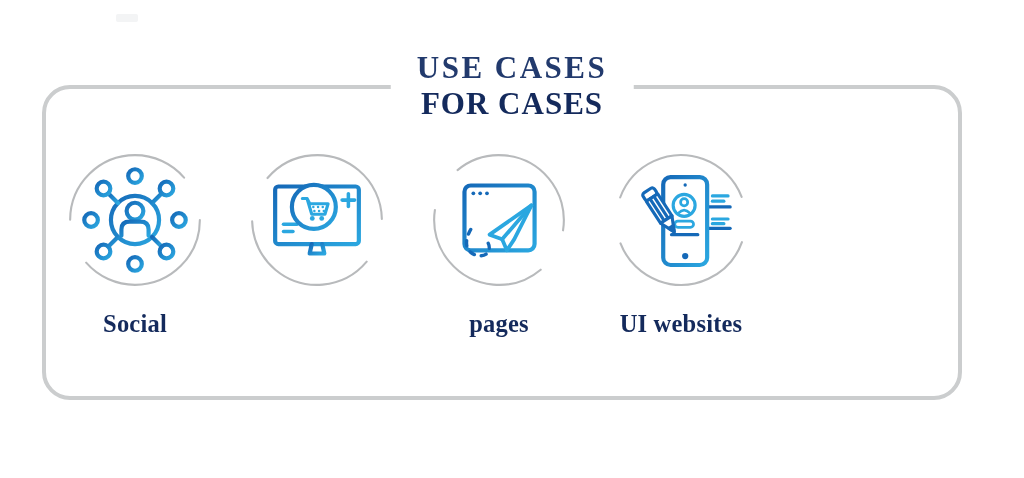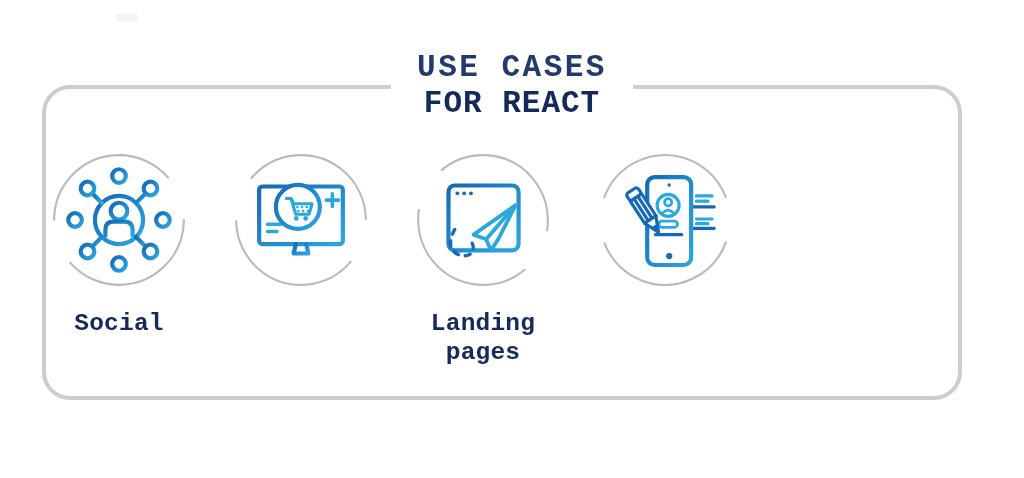--- a/index.html
+++ b/index.html
@@ -8,39 +8,39 @@
     --label:#142a5c;
     --icon_blue_dark:#1569b8;
     --icon_blue_light:#2ba7e0;
     --frame_border:#cbcdce;
     --arc_gray:#b8babc;
     --bg:#ffffff;
   }
   html,body{margin:0;padding:0;background:#fff;}
   .canvas{
     position:relative;width:1024px;height:478px;background:var(--bg);
-    font-family:Liberation Mono, monospace;overflow:hidden;
+    font-family:Liberation Serif, serif;overflow:hidden;
   }
   .smudge{position:absolute;left:116px;top:14px;width:22px;height:8px;background:#f3f4f5;border-radius:2px;}
   .frame{
     position:absolute;left:42px;top:85px;width:920px;height:315px;
     border:4px solid var(--frame_border);border-radius:28px;box-sizing:border-box;
   }
   .title{
     position:absolute;left:512px;top:50px;transform:translateX(-50%);
     background:var(--bg);padding:0 26px;text-align:center;z-index:2;white-space:nowrap;
   }
   .title-line1{
     font-size:31px;font-weight:600;letter-spacing:2.5px;color:var(--title_light);line-height:1.15;
   }
   .title-line2{
     font-size:31px;font-weight:800;letter-spacing:1px;color:var(--title_bold);line-height:1.15;
   }
   .items{
-    position:absolute;left:28px;top:152px;width:728px;
+    position:absolute;left:44px;top:152px;width:728px;
     display:grid;grid-template-columns:repeat(4,1fr);z-index:1;
   }
   .item{display:flex;flex-direction:column;align-items:center;}
   .icon-wrap{width:136px;height:136px;}
   .icon-wrap svg{width:136px;height:136px;display:block;}
   .label{
     margin-top:22px;text-align:center;color:var(--label);
     font-size:24.5px;font-weight:800;line-height:1.17;letter-spacing:0.2px;
   }
 </style>
@@ -48,21 +48,21 @@
 <body>
 
 <div class="canvas">
 
   <div class="smudge"></div>
 
   <div class="frame"></div>
 
   <div class="title">
     <div class="title-line1">USE CASES</div>
-    <div class="title-line2">FOR REACT</div>
+    <div class="title-line2">FOR CASES</div>
   </div>
 
   <div class="items">
 
     <div class="item">
       <div class="icon-wrap">
         <svg viewBox="0 0 130 130">
           <defs>
             <linearGradient id="g1" x1="0%" y1="0%" x2="100%" y2="100%">
               <stop offset="0%" style="stop-color:var(--icon_blue_dark)"></stop>
@@ -158,21 +158,20 @@
               <circle cx="53.5" cy="39.5" r="1.8"></circle>
           </g>
           <path d="M38 74 C31 86 33 97 45 99 C55 100.5 58 92 54 86" fill="none" stroke="var(--icon_blue_dark)" stroke-width="3.2" stroke-linecap="round" stroke-dasharray="5 6.5"></path>
           <g fill="none" stroke="var(--icon_blue_light)" stroke-width="3.6" stroke-linecap="round" stroke-linejoin="round">
             <path d="M96 51 L56 79 L68 83.5 L72.5 94 L79.5 83.5 Z"></path>
             <path d="M96 51 L68 83.5"></path>
           </g>
         </svg>
       </div>
       <div class="label">
-        <div>Landing</div>
         <div>pages</div>
       </div>
     </div>
 
     <div class="item">
       <div class="icon-wrap">
         <svg viewBox="0 0 130 130">
           <defs>
             <linearGradient id="g4" x1="0%" y1="0%" x2="100%" y2="100%">
               <stop offset="0%" style="stop-color:var(--icon_blue_dark)"></stop>
@@ -205,17 +204,18 @@
             <rect x="39.5" y="33" width="13" height="8" rx="2.5"></rect>
             <path d="M39.5 41 H52.5 V66 H39.5 Z"></path>
             <path d="M43.8 41 V66"></path>
               <path d="M48.2 41 V66"></path>
             <path d="M39.5 66 L46 80 L52.5 66 Z"></path>
             <path d="M43.5 74.5 L46 80 L48.5 74.5 Z" fill="var(--icon_blue_dark)"></path>
           </g>
         </svg>
       </div>
       <div class="label">
+        <div>UI websites</div>
       </div>
     </div>
 
   </div>
 </div>
 
 </body></html>

